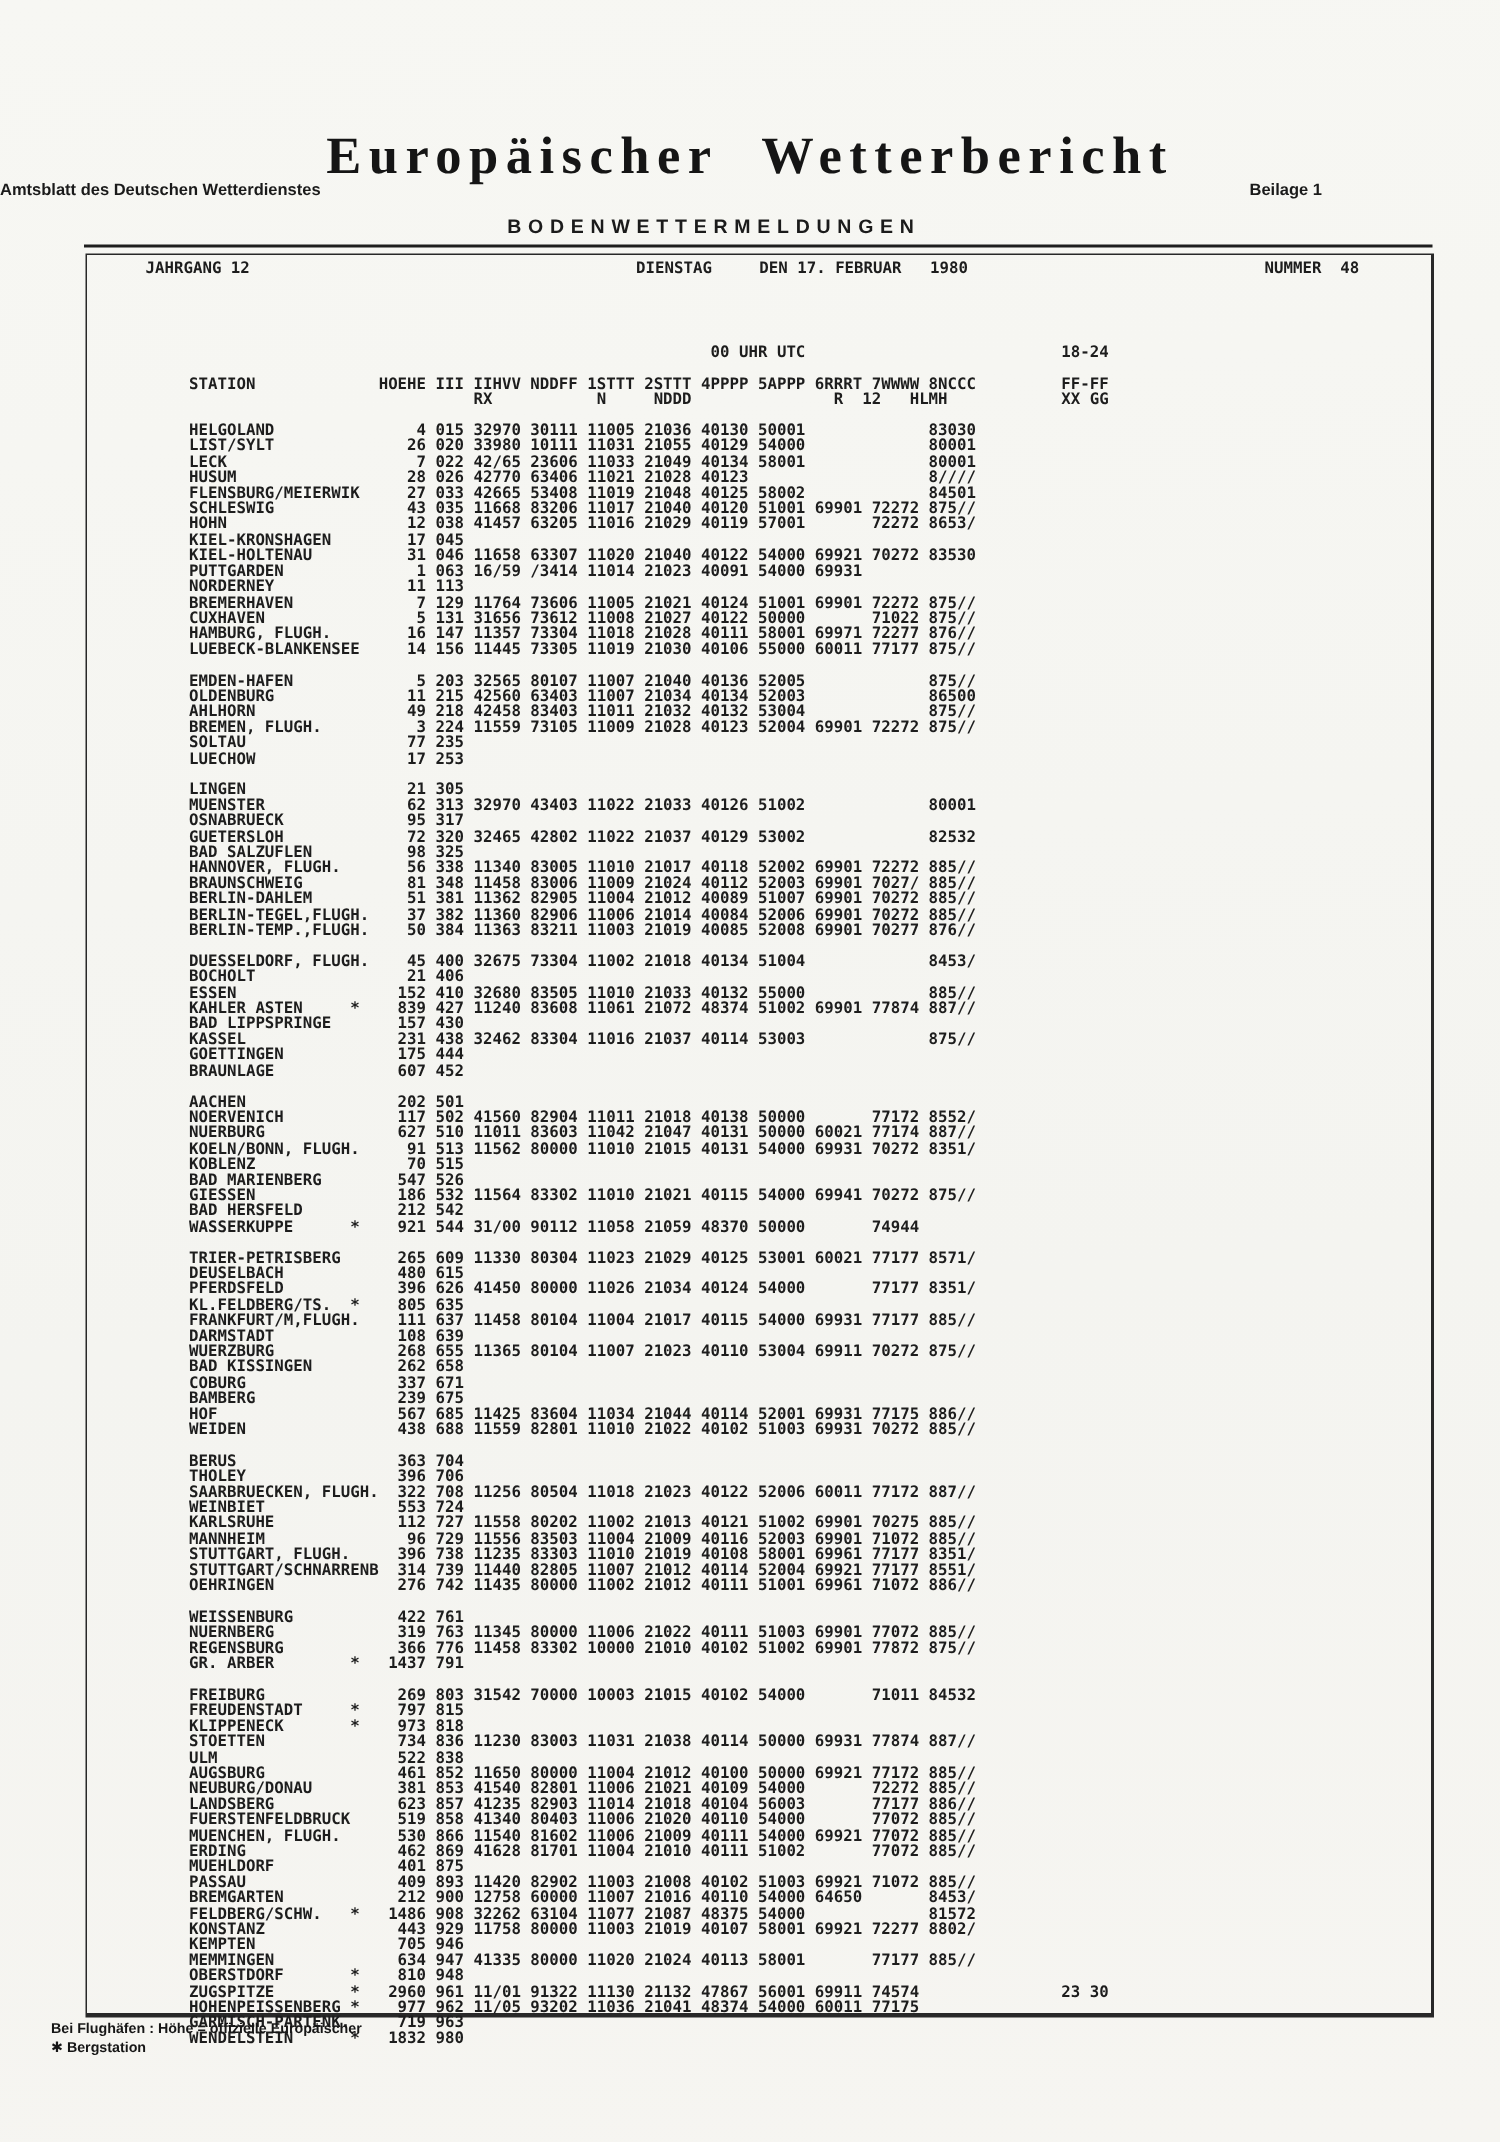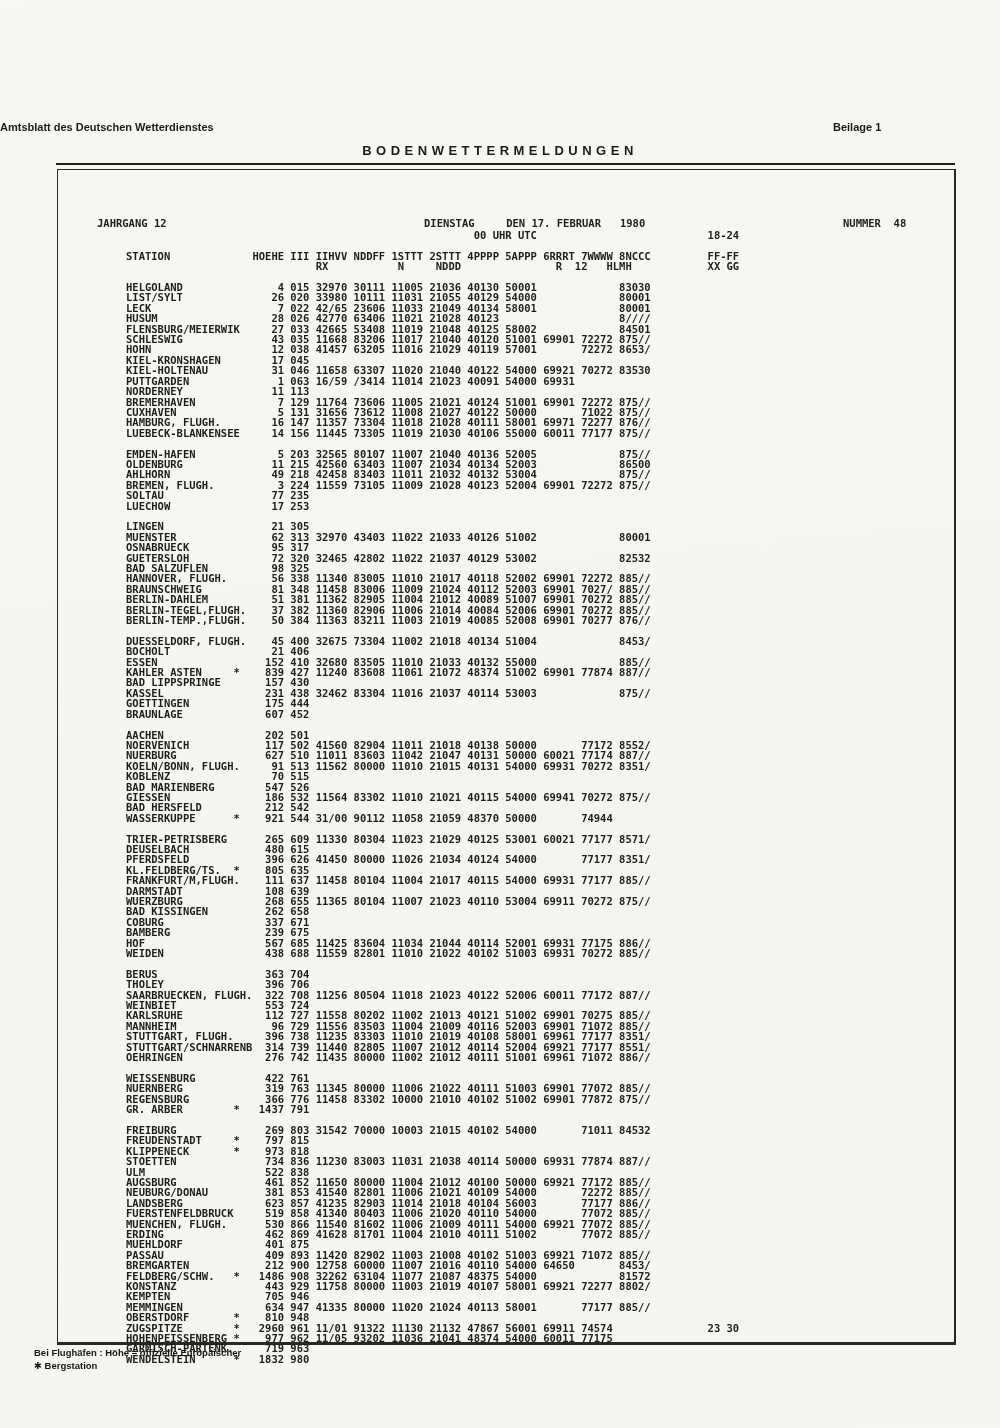--- a/index.html
+++ b/index.html
@@ -8,40 +8,41 @@
         background:linear-gradient(175deg,#f7f7f3 0%,#f4f4f0 60%,#f6f5f1 100%);}
   .serif-title{position:absolute;left:0;top:84px;width:1000px;text-align:center;
         font-family:"Liberation Serif","DejaVu Serif",serif;font-weight:700;font-size:35px;
         letter-spacing:5px;word-spacing:16px;color:#151515;}
   .subtitle{position:absolute;left:0;top:121px;width:992px;text-align:left;
         font-family:"Liberation Sans","DejaVu Sans",sans-serif;font-weight:700;font-size:11px;color:#1a1a1a;}
   .supplement{position:absolute;left:789px;top:121px;
         font-family:"Liberation Sans","DejaVu Sans",sans-serif;font-weight:700;font-size:11px;color:#1a1a1a;padding-left:44px;}
   .section{position:absolute;left:0;top:143px;width:952px;text-align:center;
         font-family:"Liberation Sans","DejaVu Sans",sans-serif;font-weight:700;font-size:13px;
-        letter-spacing:4.5px;color:#1b1b1b;padding-left:24px;}
+        letter-spacing:4.5px;color:#1b1b1b;}
   .top-rule{position:absolute;left:56px;top:163px;width:899px;height:2px;background:#1e1e1e;}
   .frame{position:absolute;left:57px;top:169px;width:896px;height:1172px;
         border:1px solid #282828;border-right-width:2px;border-bottom-width:3px;background:transparent;}
   .mono{font-family:"DejaVu Sans Mono","Liberation Mono",monospace;font-weight:700;
-        font-size:10.5px;color:#1d1d1d;white-space:pre;margin-top:44px;}
+        font-size:10.5px;color:#1d1d1d;white-space:pre;}
   .mh{position:absolute;top:173px;}
   .mh-volume{left:97px;}
   .mh-date{left:424px;}
   .mh-number{left:843px;}
   pre.table{position:absolute;left:110px;top:214px;margin:16px;line-height:10.4px;}
   .footer{position:absolute;left:34px;top:1347px;
         font-family:"Liberation Sans","DejaVu Sans",sans-serif;font-weight:700;font-size:9.5px;
         line-height:12.5px;color:#161616;}
 </style>
 </head>
 <body>
 
 <div class="page">
 
+  <div class="serif-title">Europäischer Wetterbericht</div>
   <div class="subtitle">Amtsblatt des Deutschen Wetterdienstes</div>
   <div class="supplement">Beilage 1</div>
   <div class="section">BODENWETTERMELDUNGEN</div>
 
   <div class="top-rule"></div>
   <div class="frame"></div>
 
   <div class="mono mh mh-volume">JAHRGANG 12</div>
   <div class="mono mh mh-date">DIENSTAG     DEN 17. FEBRUAR   1980</div>
   <div class="mono mh mh-number">NUMMER  48</div>

